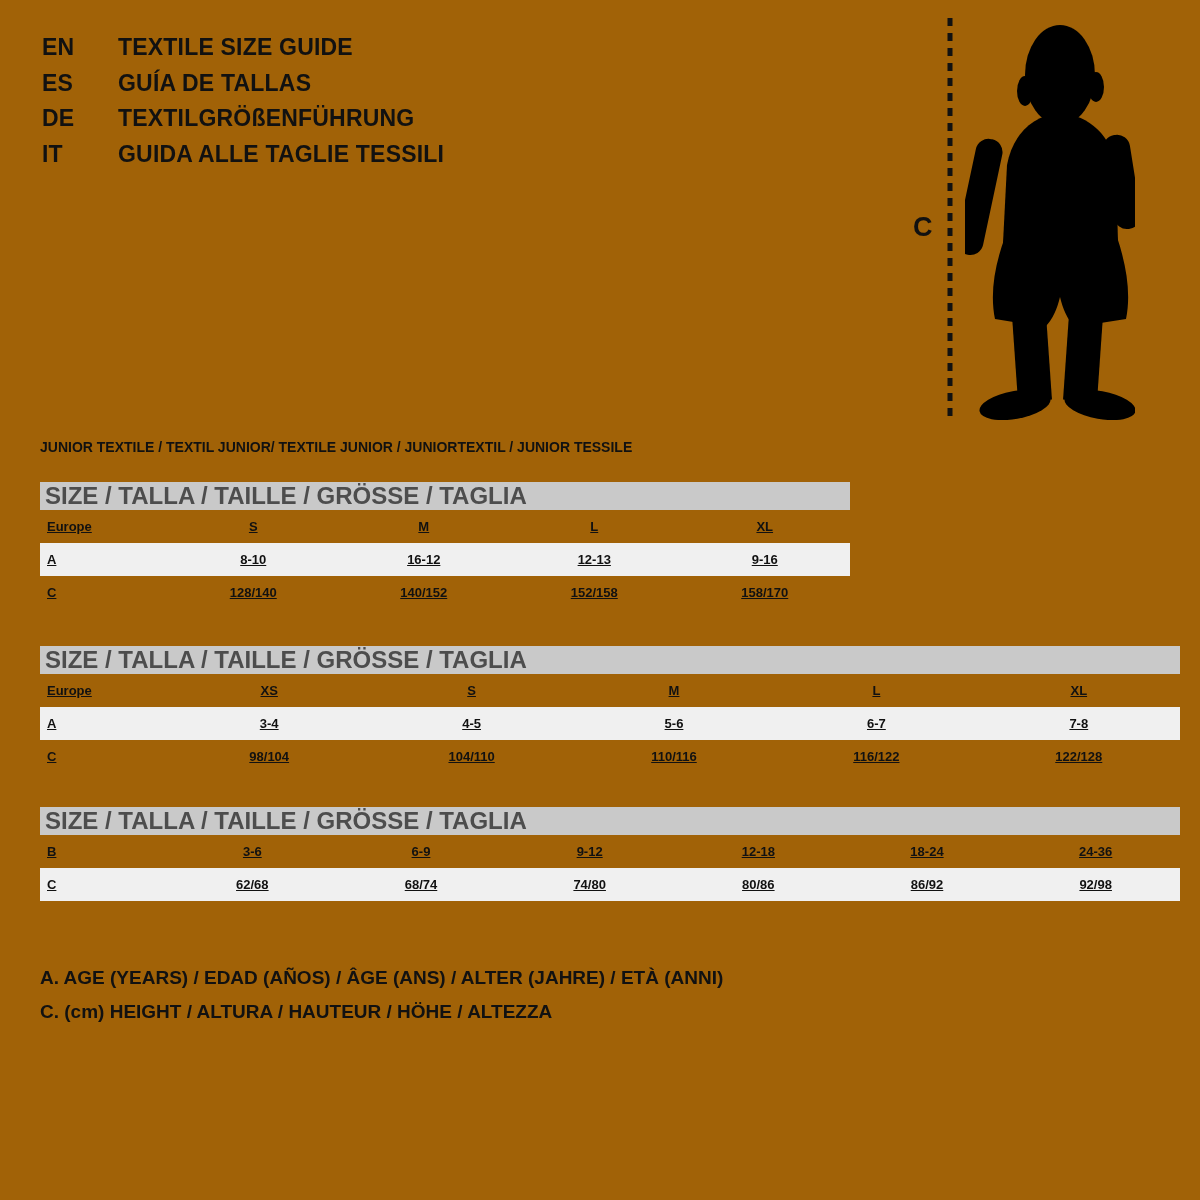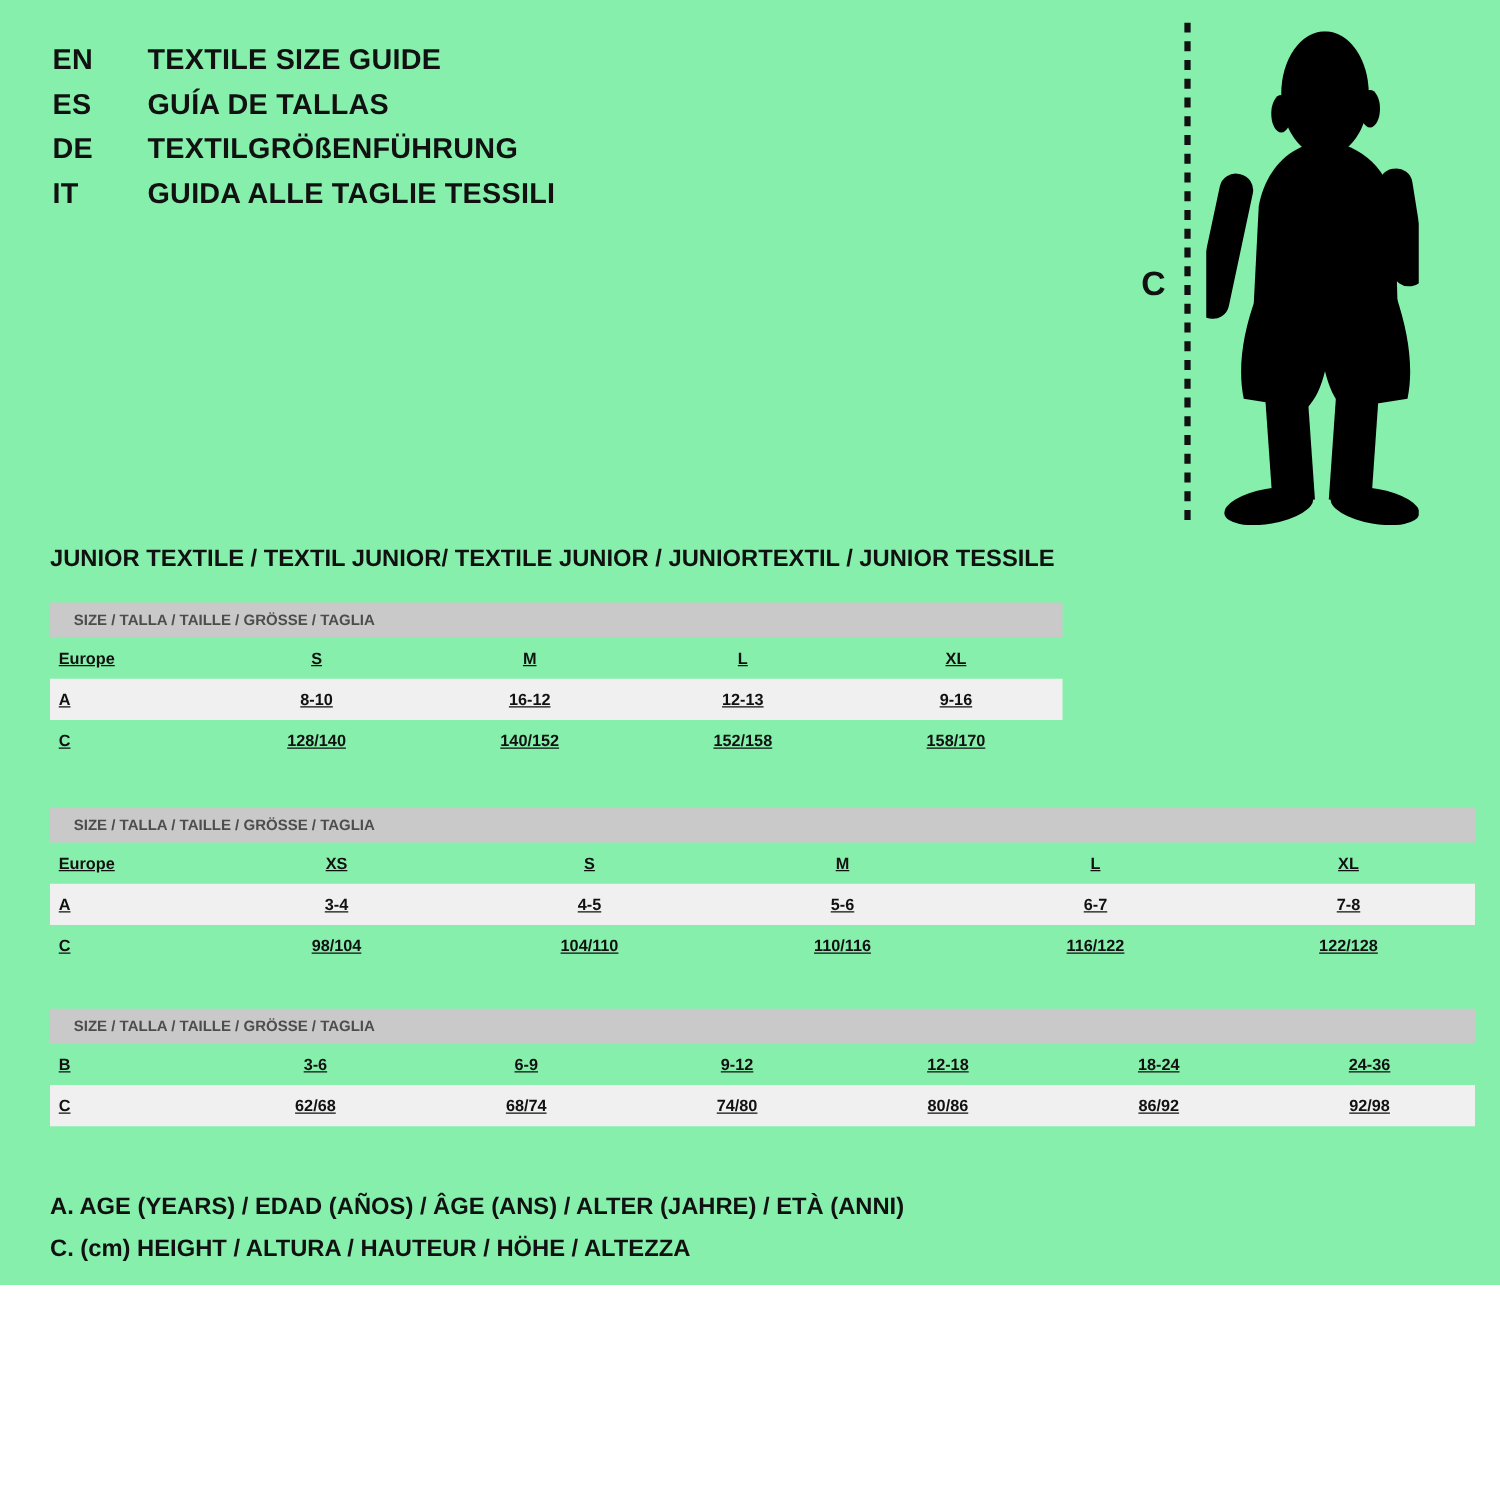--- a/index.html
+++ b/index.html
@@ -1,58 +1,58 @@
 <!DOCTYPE html>
 <html><head>
 <meta charset="utf-8">
 <title>Textile Size Guide</title>
 <style>
   html,body{margin:0;padding:0;}
   body{width:1200px;height:1200px;background:#ffffff;}
   .page{
-    position:relative;width:1200px;height:1028px;background:#86efac;
+    position:relative;width:1200px;height:1200px;background:#a16207;
     font-family:"Liberation Sans","DejaVu Sans",sans-serif;
     font-weight:bold;color:#111111;overflow:hidden;
   }
 
   
   .langs{position:absolute;left:42px;top:30px;}
   .lang-row{display:flex;height:35.5px;align-items:center;font-size:23px;letter-spacing:.2px;}
   .lang-code{width:76px;flex:0 0 76px;}
 
   
   .figure{position:absolute;left:905px;top:14px;width:260px;height:412px;}
   .c-label{position:absolute;left:8px;top:198px;font-size:27px;}
   .dash-svg{position:absolute;left:40px;top:4px;}
   .toddler-svg{position:absolute;left:60px;top:11px;}
 
   
   .sections{position:absolute;left:40px;top:437px;width:1140px;}
-  .sec-title{margin:0;font-size:19px;line-height:21px;letter-spacing:0;}
+  .sec-title{margin:0;font-size:14px;line-height:21px;letter-spacing:0;}
   .sec-title.two-line{line-height:33px;}
   .sec{margin:0;}
   .sec.children{margin-top:37px;}
   .sec.babies{margin-top:34px;}
   .size-table{margin-top:24px;}
   .size-table.narrow{width:810px;}
   .size-table.wide{width:1140px;}
   .bar{
     height:28px;line-height:28px;background:#c9c9c9;color:#4d4d4d;
-    font-size:12px;padding-left:19px;box-sizing:border-box;
+    font-size:24px;padding-left:5px;box-sizing:border-box;
   }
   .trow{display:grid;height:33px;align-items:center;font-size:13px;text-decoration:underline;}
   .cols4{grid-template-columns:128px repeat(4,1fr);}
   .cols5{grid-template-columns:128px repeat(5,1fr);}
   .cols6{grid-template-columns:128px repeat(6,1fr);}
   .trow .lab{padding-left:7px;}
   .trow .cell{text-align:center;}
   .trow.shaded{background:#f0f0f0;}
 
   
-  .legend{margin-top:48px;font-size:19px;}
+  .legend{margin-top:60px;font-size:19px;}
   .legend-line{line-height:34px;}
 </style>
 </head>
 <body>
 
 <div class="page">
 
   <header class="langs">
     <div class="lang-row">
       <span class="lang-code">EN</span>

